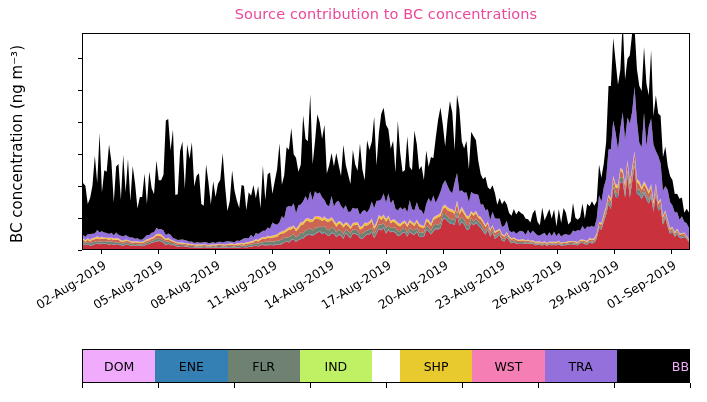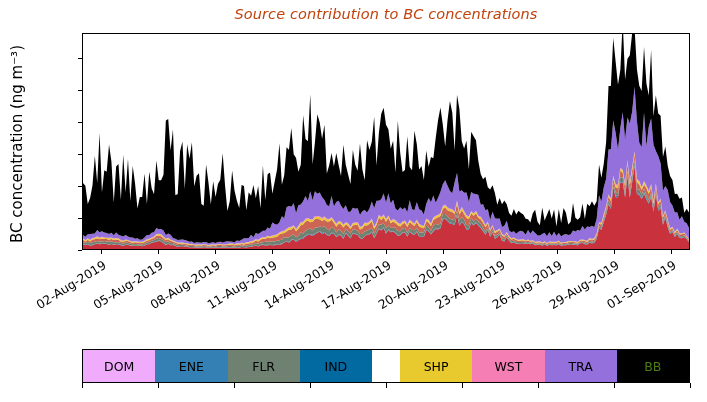--- a/index.html
+++ b/index.html
@@ -14,24 +14,23 @@
     color: #000000;
   }
   #figure { position: absolute; inset: 0; }
 
   
   #chart-title {
     position: absolute;
     left: 82px; top: 6px; width: 608px;
     text-align: center;
     font-size: 14.5px;
-    color: #c2410c;
+    color: #ec4899;
     letter-spacing: 0.1px;
     white-space: nowrap;
-    font-style: italic;
   }
 
   
   #y-axis-label {
     position: absolute;
     left: -118px; top: 135px;
     width: 270px;
     transform: rotate(-90deg);
     transform-origin: center center;
     text-align: center;
@@ -83,21 +82,21 @@
   }
   .legend-cell {
     flex: 1 1 0;
     display: flex;
     align-items: center;
     justify-content: center;
     font-size: 12.5px;
     color: #000;
     user-select: none;
   }
-  .legend-cell.dark-text { color: #4d7c0f; }
+  .legend-cell.dark-text { color: #f0abfc; justify-content: flex-end; }
   .legend-tick {
     position: absolute;
     top: 383px; width: 1.1px; height: 5px;
     background: #000;
   }
 </style>
 </head>
 <body>
 
 <div id="figure">
@@ -156,21 +155,21 @@
   <div id="legend-strip">
       <div class="legend-cell" style="background: #f0abfc;">
         <span>DOM</span>
       </div>
       <div class="legend-cell" style="background: rgb(52, 128, 180); align-items: center;">
         <span>ENE</span>
       </div>
       <div class="legend-cell" style="background: rgb(111, 130, 114);">
         <span>FLR</span>
       </div>
-      <div class="legend-cell" style="background: #0369a1;">
+      <div class="legend-cell" style="background: #bef264;">
         <span>IND</span>
       </div>
       <div class="legend-cell" style="background: rgb(232, 202, 46); margin-left: 28px;">
         <span>SHP</span>
       </div>
       <div class="legend-cell" style="background: rgb(245, 127, 181); text-align: right;">
         <span>WST</span>
       </div>
       <div class="legend-cell" style="background: rgb(147, 112, 219);">
         <span>TRA</span>

